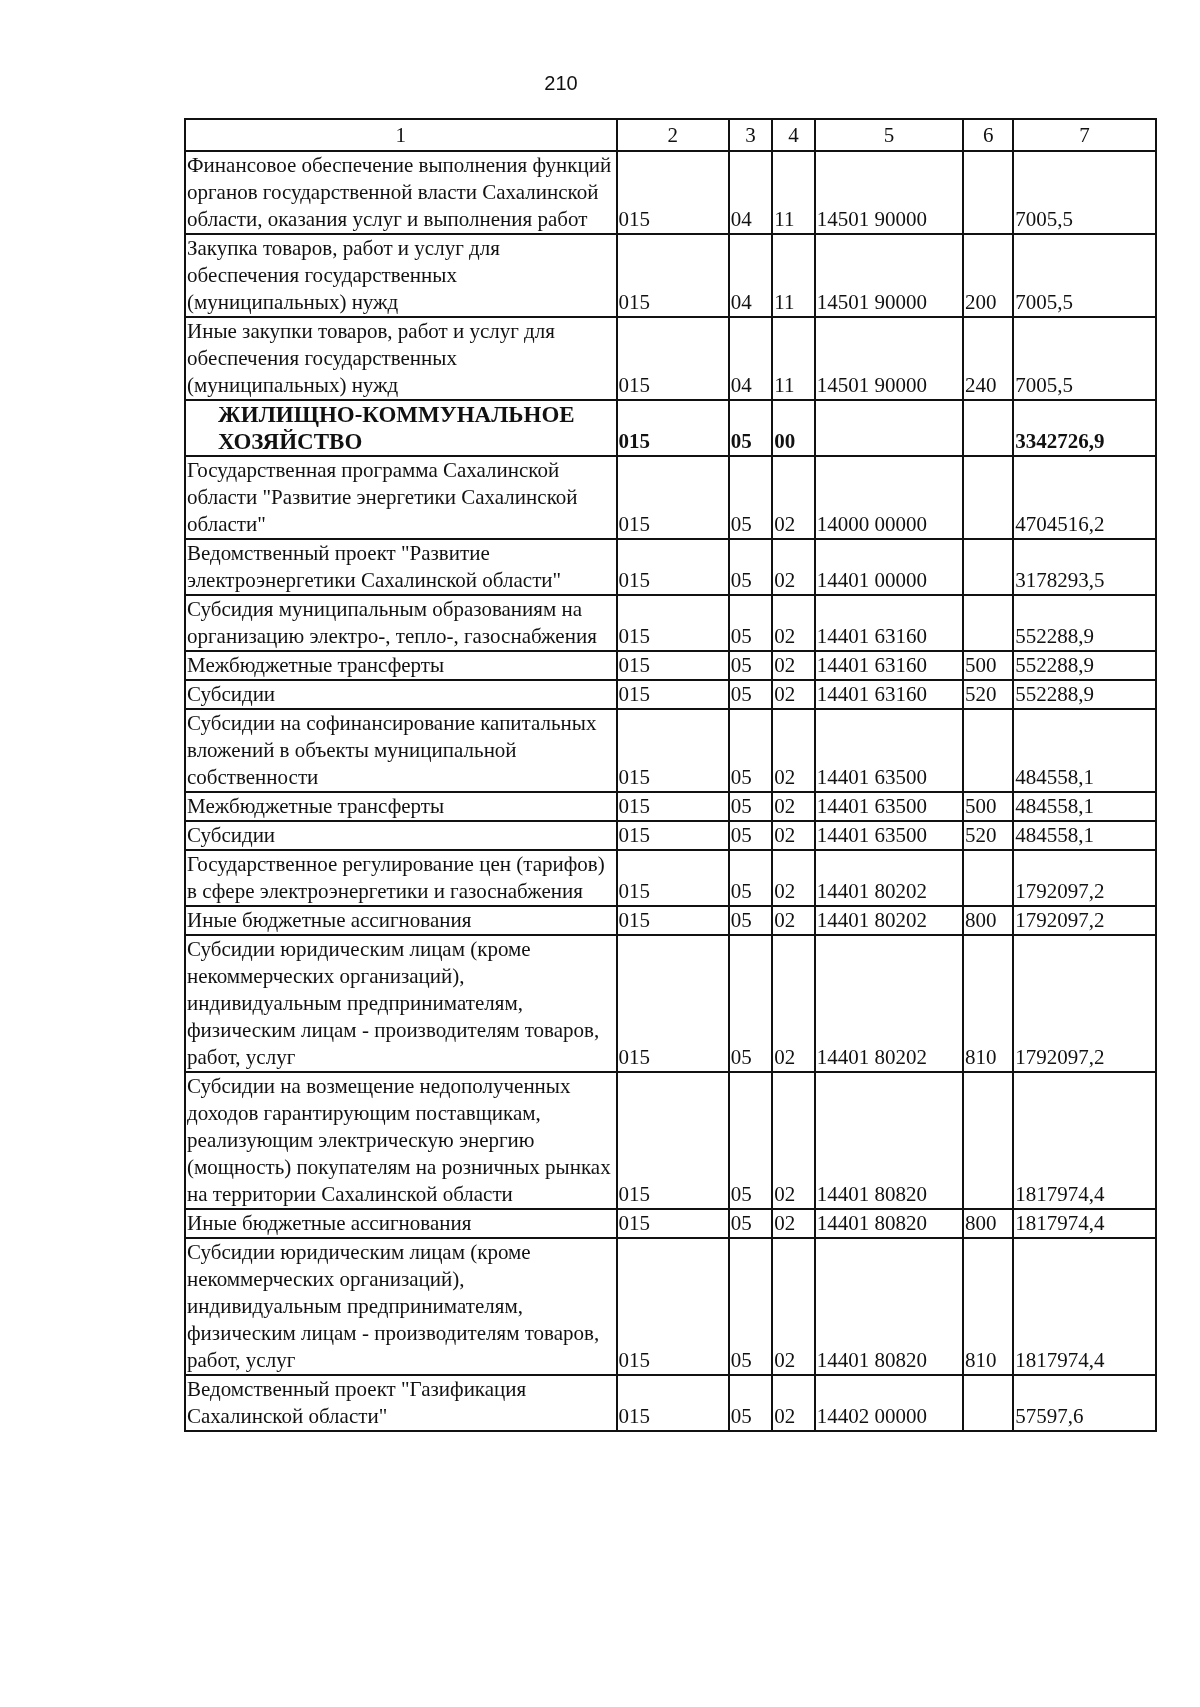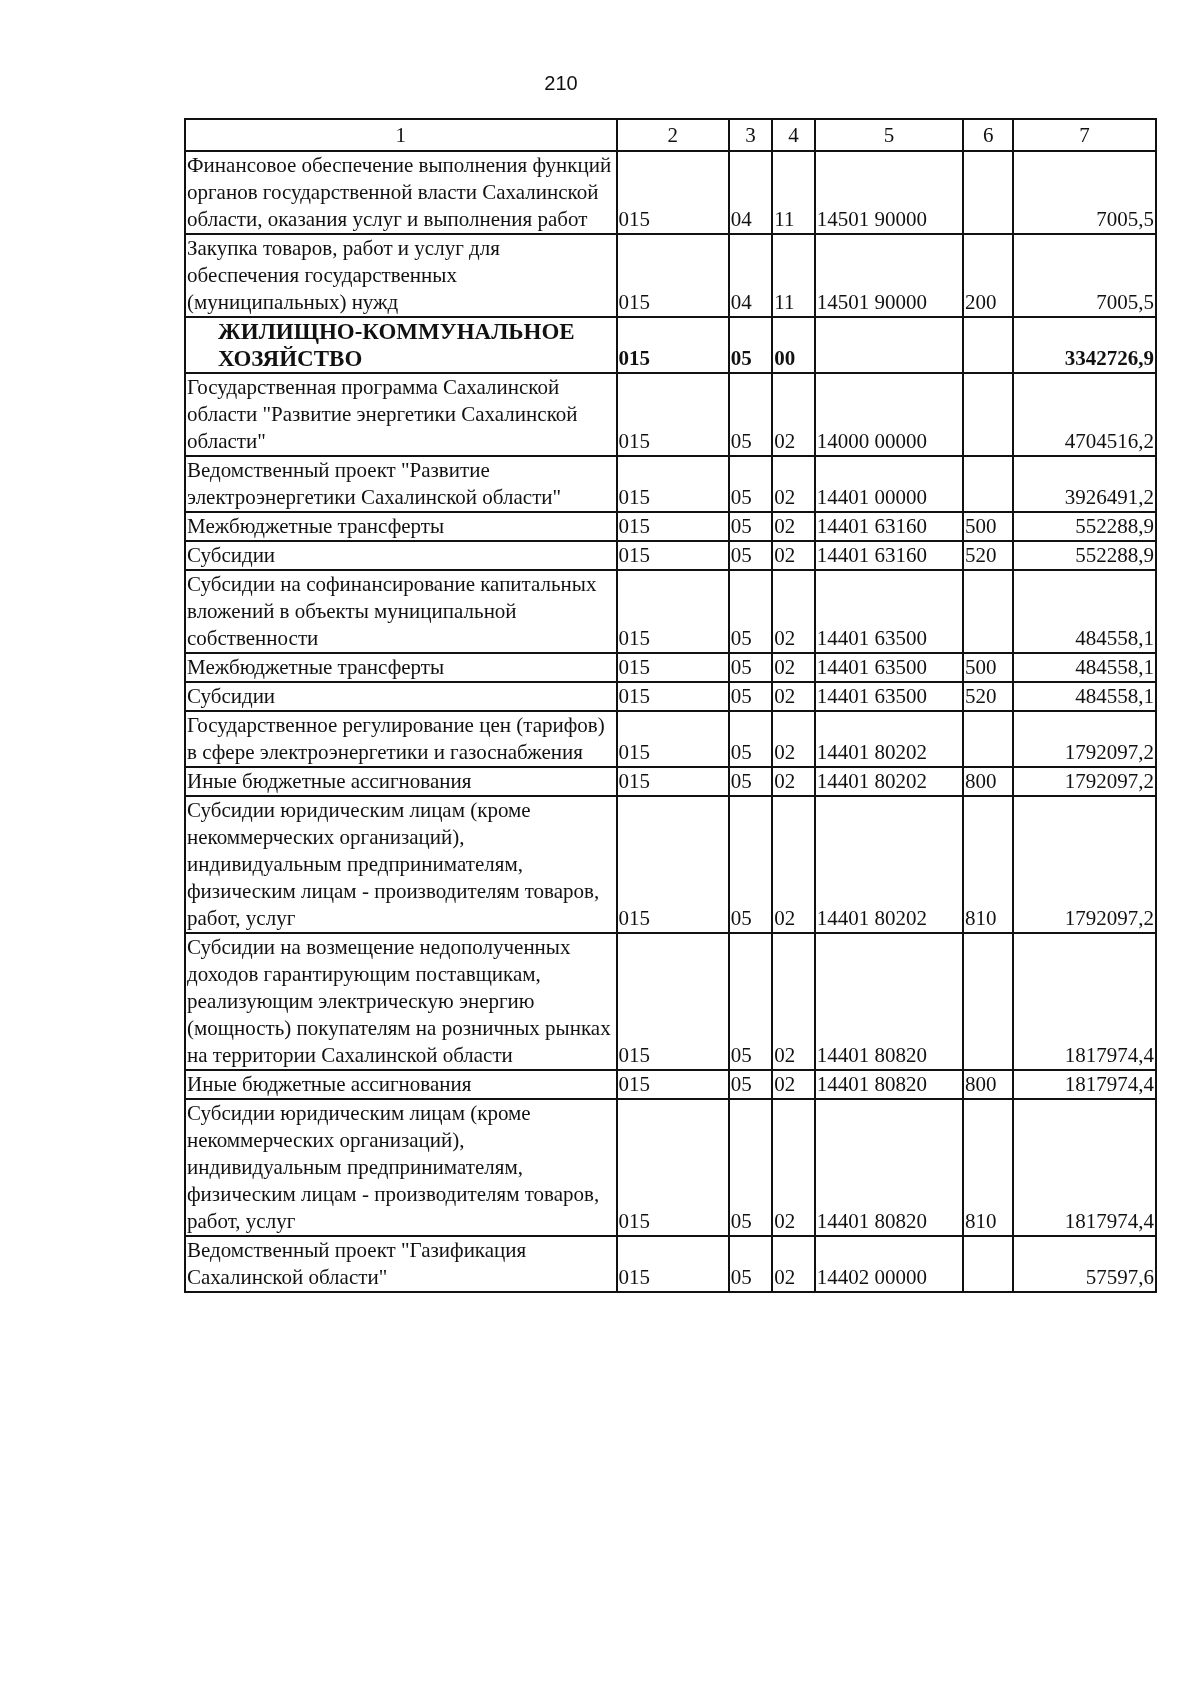--- a/index.html
+++ b/index.html
@@ -4,21 +4,21 @@
 <style>
   html, body { margin: 0; padding: 0; background: #ffffff; }
   body { width: 1200px; height: 1707px; position: relative; overflow: hidden;
          font-family: "Liberation Serif", "DejaVu Serif", serif; color: #111; }
   .page-number { position: absolute; top: 72px; left: 0; width: 1122px; text-align: center;
                  font-family: "Liberation Sans", "DejaVu Sans", sans-serif; font-size: 20px; }
   table.budget { position: absolute; top: 118px; left: 184px; border-collapse: collapse;
                  table-layout: fixed; width: 973px; font-size: 21px; line-height: 27px; }
   table.budget td { border: 2px solid #111; padding: 0 1px; vertical-align: bottom; overflow: hidden; }
   table.budget thead td { text-align: center; vertical-align: middle; height: 30px; }
-  td.num { text-align: right; padding-right: 2px; white-space: nowrap; }
+  td.num { padding-right: 2px; white-space: nowrap; }
   td.code { white-space: nowrap; }
   tr.bold td { font-weight: bold; }
   tr.big td.name { font-size: 23px; padding-left: 32px; }
 </style>
 </head>
 <body>
 
 <div class="page-number">210</div>
 
 <table class="budget">
@@ -54,20 +54,29 @@
       </tr>
       <tr>
         <td class="name">Закупка товаров, работ и услуг для обеспечения государственных (муниципальных) нужд</td>
         <td class="code">015</td>
         <td class="code">04</td>
         <td class="code">11</td>
         <td class="code">14501  90000</td>
         <td class="code">200</td>
         <td class="num">7005,5</td>
       </tr>
+      <tr>
+        <td class="name">Иные закупки товаров, работ и услуг для обеспечения государственных (муниципальных) нужд</td>
+        <td class="code">015</td>
+        <td class="code">04</td>
+        <td class="code">11</td>
+        <td class="code">14501  90000</td>
+        <td class="code">240</td>
+        <td class="num">7005,5</td>
+      </tr>
       <tr class="bold big">
         <td class="name">ЖИЛИЩНО-КОММУНАЛЬНОЕ ХОЗЯЙСТВО</td>
         <td class="code">015</td>
         <td class="code">05</td>
         <td class="code">00</td>
         <td class="code"></td>
         <td class="code"></td>
         <td class="num">3342726,9</td>
       </tr>
       <tr>
@@ -79,21 +88,30 @@
         <td class="code"></td>
         <td class="num">4704516,2</td>
       </tr>
       <tr>
         <td class="name">Ведомственный проект "Развитие электроэнергетики Сахалинской области"</td>
         <td class="code">015</td>
         <td class="code">05</td>
         <td class="code">02</td>
         <td class="code">14401  00000</td>
         <td class="code"></td>
-        <td class="num">3926491,2</td>
+        <td class="num">3178293,5</td>
+      </tr>
+      <tr>
+        <td class="name">Субсидия муниципальным образованиям на организацию электро-, тепло-, газоснабжения</td>
+        <td class="code">015</td>
+        <td class="code">05</td>
+        <td class="code">02</td>
+        <td class="code">14401  63160</td>
+        <td class="code"></td>
+        <td class="num">552288,9</td>
       </tr>
       <tr>
         <td class="name">Межбюджетные трансферты</td>
         <td class="code">015</td>
         <td class="code">05</td>
         <td class="code">02</td>
         <td class="code">14401  63160</td>
         <td class="code">500</td>
         <td class="num">552288,9</td>
       </tr>

